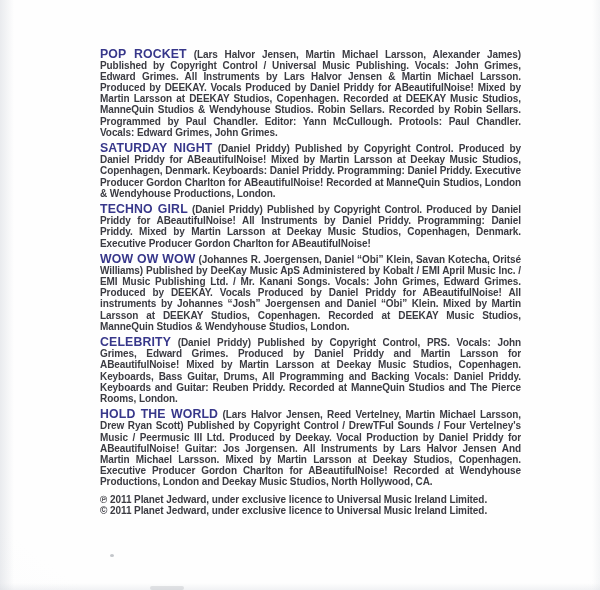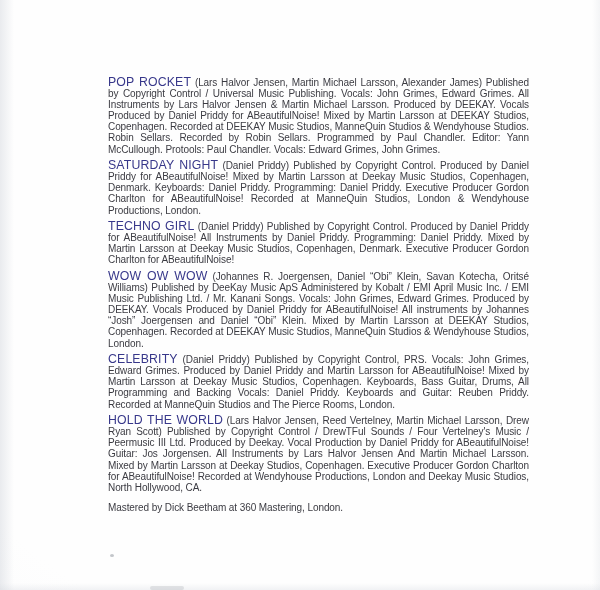--- a/index.html
+++ b/index.html
@@ -18,29 +18,28 @@
     height: 590px;
     overflow: hidden;
     background:
       linear-gradient(90deg, rgba(208,212,219,0.45) 0px, rgba(250,251,252,0) 14px),
       linear-gradient(270deg, rgba(214,218,224,0.25) 0px, rgba(250,251,252,0) 8px),
       linear-gradient(0deg, rgba(210,214,221,0.30) 0px, rgba(250,251,252,0) 7px),
       radial-gradient(135% 125% at 55% 42%, #fefefe 55%, #f5f6f8 100%);
   }
   .credits {
     position: absolute;
-    left: 108px;
+    left: 100px;
     top: 49px;
     width: 421px;
     color: #3b3b42;
     font-size: 10px;
-    font-weight: normal;
+    font-weight: bold;
     line-height: 11.1px;
     letter-spacing: -0.08px;
-    margin-top: 28px;
   }
   p.section {
     margin: 0 0 5.5px 0;
     text-align: justify;
   }
   .track-title {
     font-size: 12.3px;
     color: #37378a;
     letter-spacing: 0.15px;
   }
@@ -86,22 +85,25 @@
     <p class="section"><span class="track-title">SATURDAY NIGHT</span> <span>(Daniel Priddy) Published by Copyright Control. Produced by Daniel Priddy for ABeautifulNoise! Mixed by Martin Larsson at Deekay Music Studios, Copenhagen, Denmark. Keyboards: Daniel Priddy. Programming: Daniel Priddy. Executive Producer Gordon Charlton for ABeautifulNoise! Recorded at ManneQuin Studios, London &amp; Wendyhouse Productions, London.</span></p>
 
     <p class="section"><span class="track-title">TECHNO GIRL</span> <span>(Daniel Priddy) Published by Copyright Control. Produced by Daniel Priddy for ABeautifulNoise! All Instruments by Daniel Priddy. Programming: Daniel Priddy. Mixed by Martin Larsson at Deekay Music Studios, Copenhagen, Denmark. Executive Producer Gordon Charlton for ABeautifulNoise!</span></p>
 
     <p class="section"><span class="track-title">WOW OW WOW</span> <span>(Johannes R. Joergensen, Daniel “Obi” Klein, Savan Kotecha, Oritsé Williams) Published by DeeKay Music ApS Administered by Kobalt / EMI April Music Inc. / EMI Music Publishing Ltd. / Mr. Kanani Songs. Vocals: John Grimes, Edward Grimes. Produced by DEEKAY. Vocals Produced by Daniel Priddy for ABeautifulNoise! All instruments by Johannes “Josh” Joergensen and Daniel “Obi” Klein. Mixed by Martin Larsson at DEEKAY Studios, Copenhagen. Recorded at DEEKAY Music Studios, ManneQuin Studios &amp; Wendyhouse Studios, London.</span></p>
 
     <p class="section"><span class="track-title">CELEBRITY</span> <span>(Daniel Priddy) Published by Copyright Control, PRS. Vocals: John Grimes, Edward Grimes. Produced by Daniel Priddy and Martin Larsson for ABeautifulNoise! Mixed by Martin Larsson at Deekay Music Studios, Copenhagen. Keyboards, Bass Guitar, Drums, All Programming and Backing Vocals: Daniel Priddy. Keyboards and Guitar: Reuben Priddy. Recorded at ManneQuin Studios and The Pierce Rooms, London.</span></p>
 
     <p class="section"><span class="track-title">HOLD THE WORLD</span> <span>(Lars Halvor Jensen, Reed Vertelney, Martin Michael Larsson, Drew Ryan Scott) Published by Copyright Control / DrewTFul Sounds / Four Vertelney's Music / Peermusic III Ltd. Produced by Deekay. Vocal Production by Daniel Priddy for ABeautifulNoise! Guitar: Jos Jorgensen. All Instruments by Lars Halvor Jensen And Martin Michael Larsson. Mixed by Martin Larsson at Deekay Studios, Copenhagen. Executive Producer Gordon Charlton for ABeautifulNoise! Recorded at Wendyhouse Productions, London and Deekay Music Studios, North Hollywood, CA.</span></p>
 
+    <div class="rights-block">
+      <div>℗ 2011 Planet Jedward, under exclusive licence to Universal Music Ireland Limited.</div>
+      <div>© 2011 Planet Jedward, under exclusive licence to Universal Music Ireland Limited.</div>
+    </div>
 
     <div class="credits-block">
-      <div>Mastered by Dick Beetham at 360 Mastering, London.</div>
     </div>
 
   </main>
 
   <div class="speck"></div>
   <div class="smudge"></div>
 </div>
 
 </body></html>

